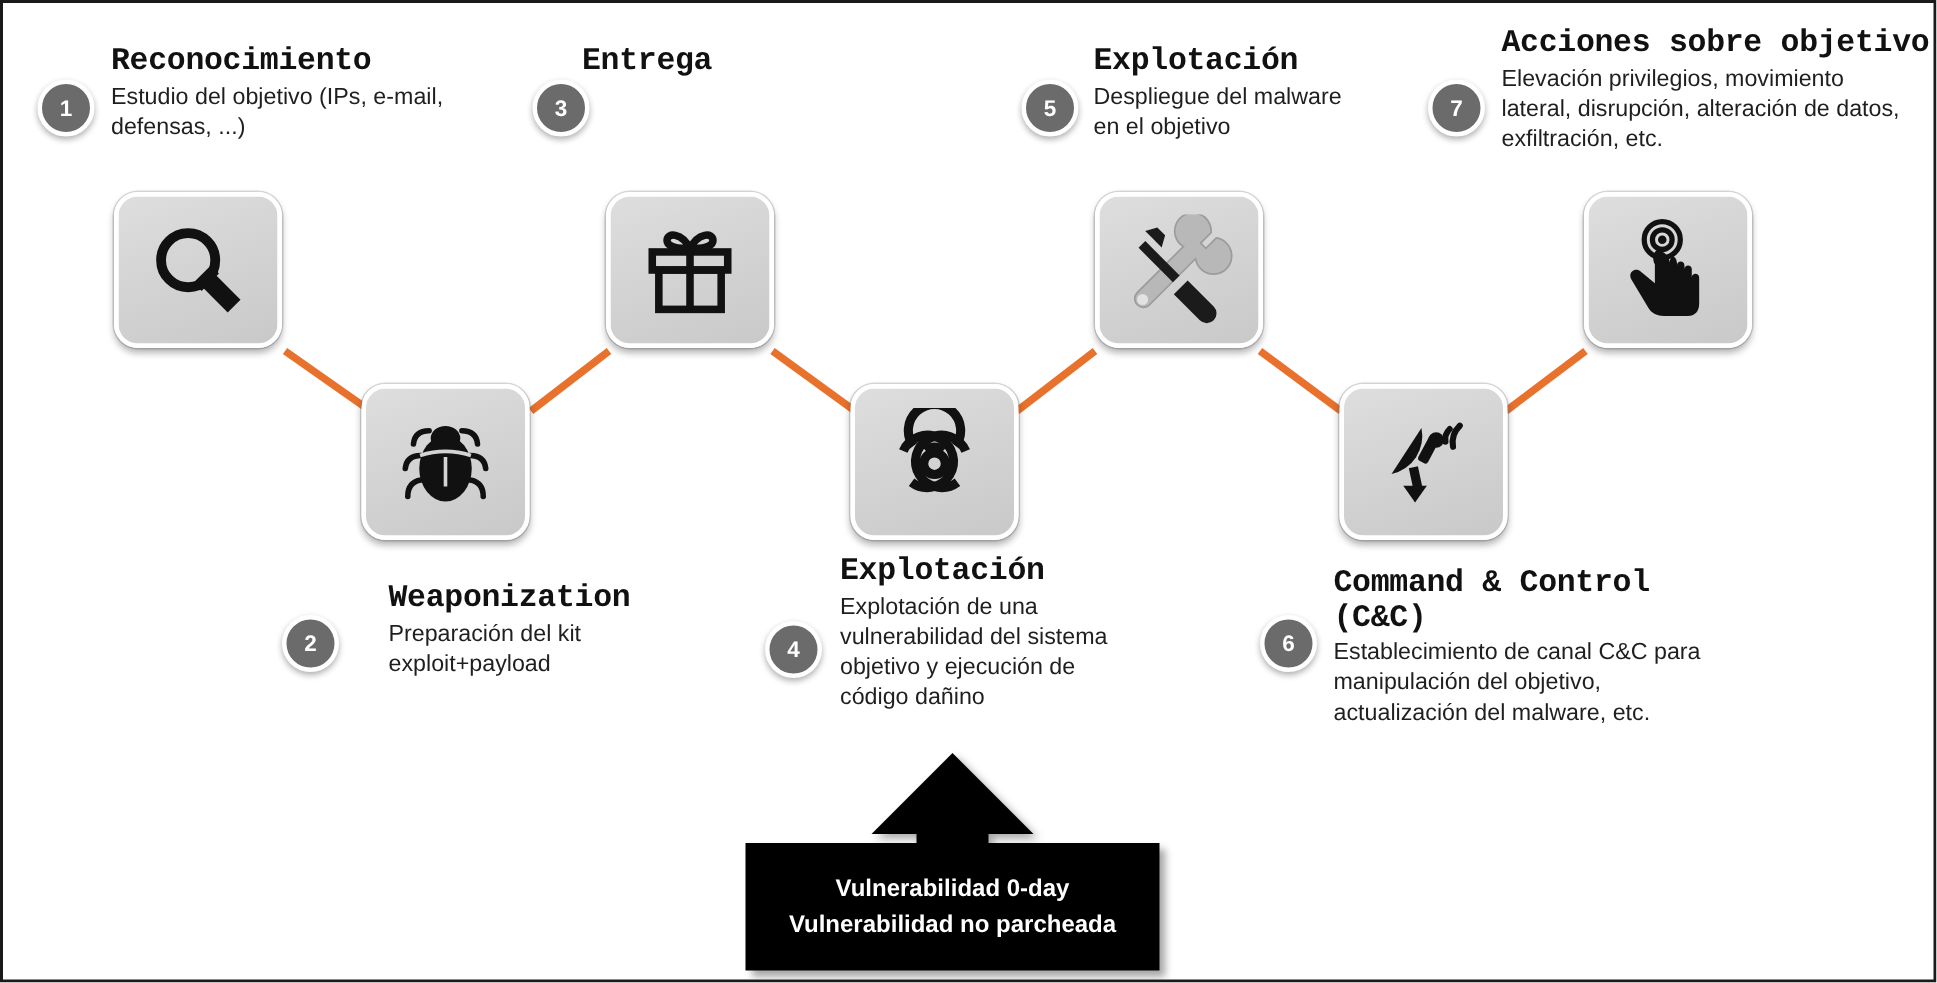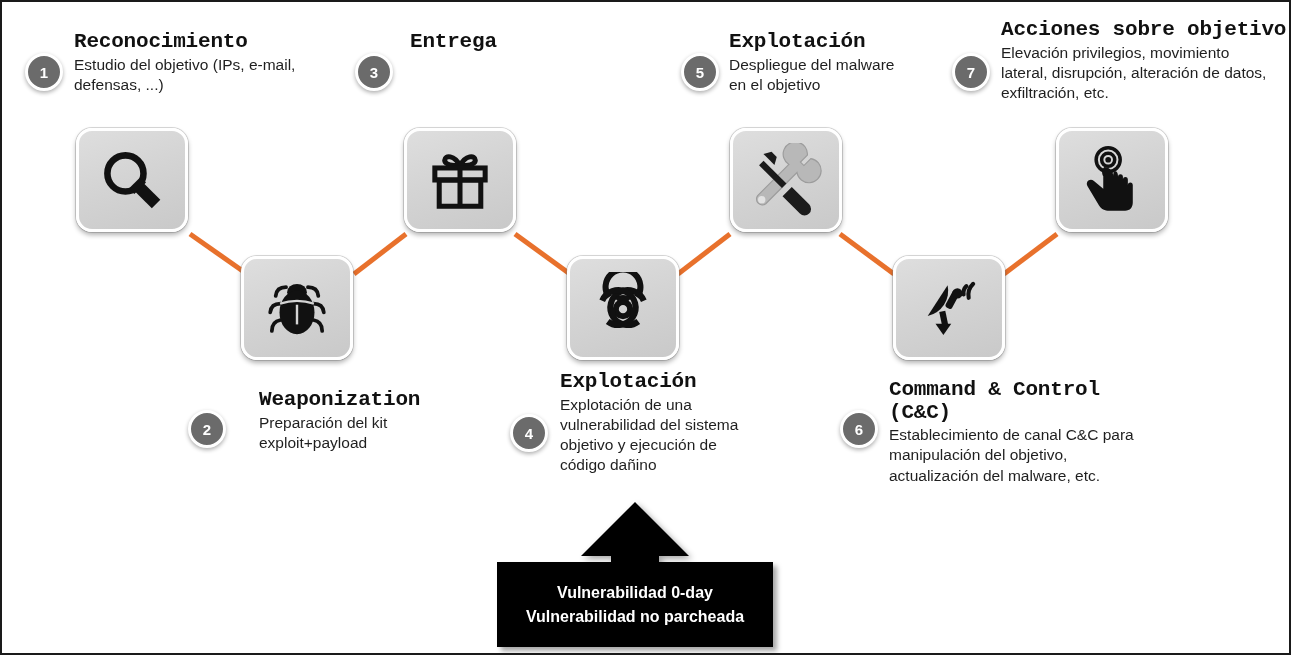--- a/index.html
+++ b/index.html
@@ -271,21 +271,21 @@
     <div class="badge" style="left:186px; top:408px;">2</div>
     <div class="txtblock" style="left:237px; top:387px; width:230px;margin-left:20px;">
       <p class="steptitle">Weaponization</p>
       <p class="stepdesc">Preparación del kit
 exploit+payload</p>
     </div>
   </div>
 
   <div class="labelgroup">
     <div class="badge" style="left:353px; top:51px;">3</div>
-    <div class="txtblock" style="left:408px; top:29px; width:225px;">
+    <div class="txtblock" style="left:386px; top:29px; width:225px;">
       <p class="steptitle">Entrega</p>
     </div>
   </div>
 
   <div class="labelgroup">
     <div class="badge" style="left:508px; top:412px;">4</div>
     <div class="txtblock" style="left:558px; top:369px; width:215px;">
       <p class="steptitle">Explotación</p>
       <p class="stepdesc">Explotación de una
 vulnerabilidad del sistema

